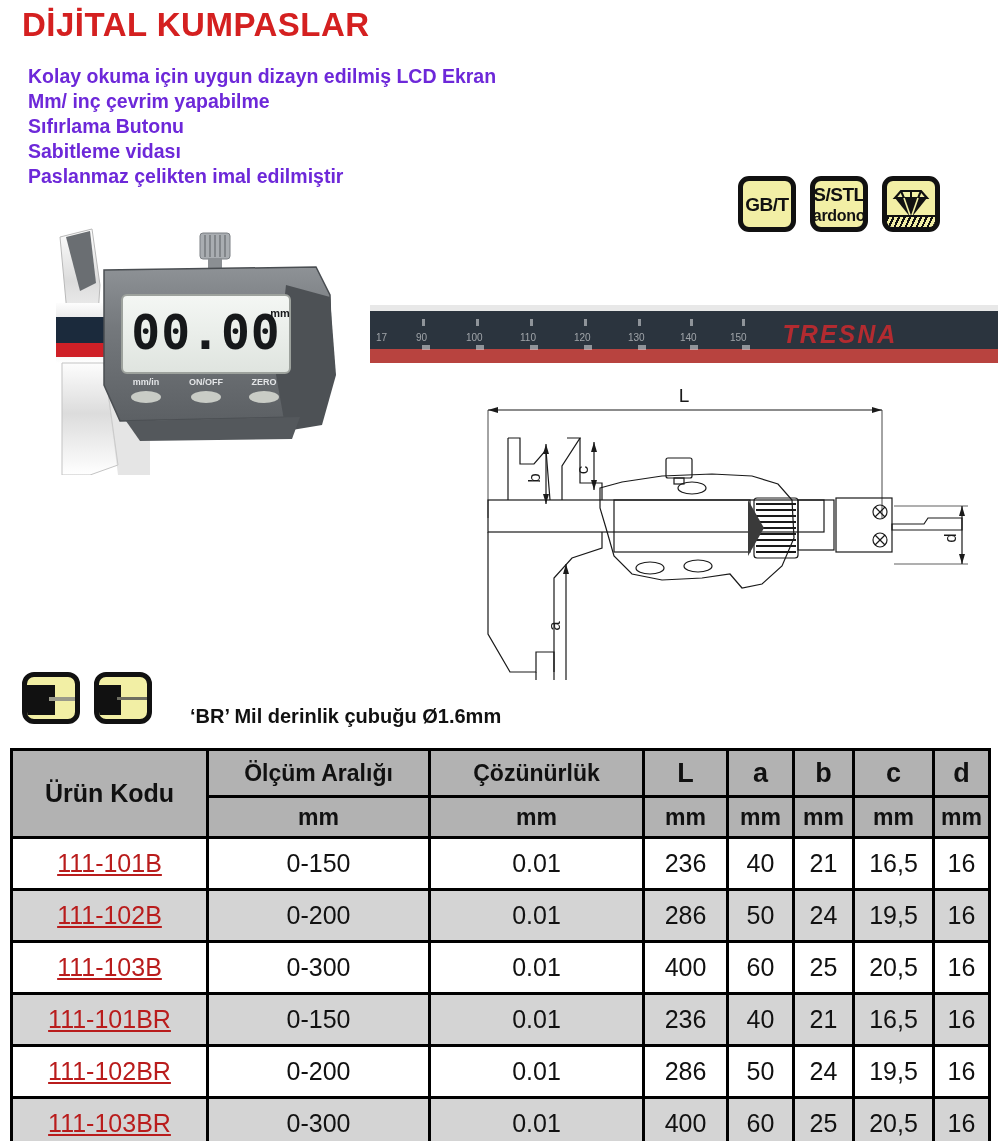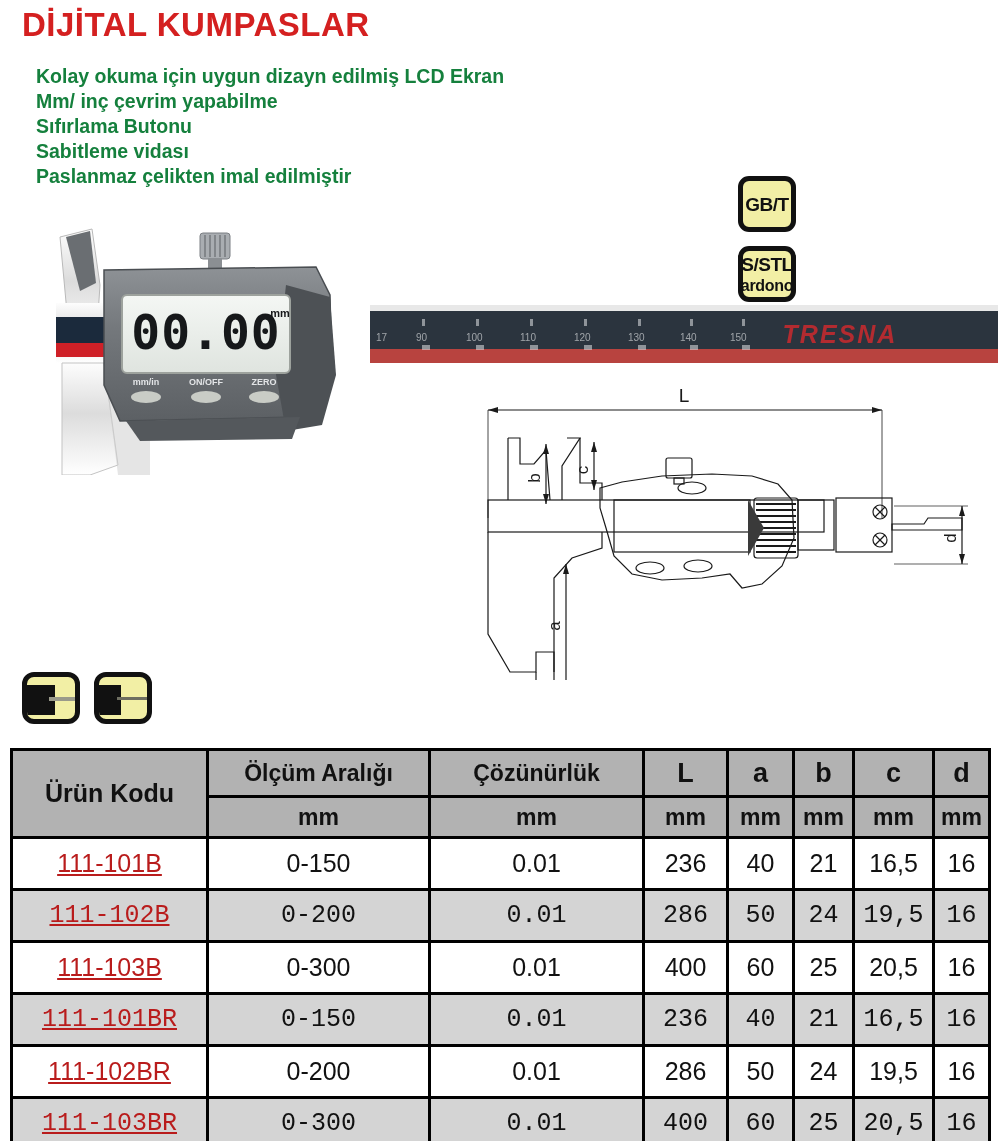--- a/index.html
+++ b/index.html
@@ -10,27 +10,27 @@
   }
   .page{position:relative;width:998px;height:1141px;}
 
   
   .title{
     position:absolute;left:22px;top:6px;
     font-size:33px;font-weight:bold;color:#d42020;letter-spacing:.5px;
     white-space:nowrap;
   }
   .feature-list{
-    position:absolute;left:36px;top:64px;
-    font-size:19.5px;font-weight:bold;color:#15803d;line-height:25px;
+    position:absolute;left:28px;top:64px;
+    font-size:19.5px;font-weight:bold;color:#6d28d9;line-height:25px;
   }
   .feature-list div{white-space:nowrap;}
 
   
-  .badges{position:absolute;left:738px;top:176px;display:flex;gap:14px;flex-direction:column;}
+  .badges{position:absolute;left:738px;top:176px;display:flex;gap:14px;}
   .badge{
     width:58px;height:56px;border-radius:11px;
     background:#f2efa5;border:5px solid #111;
     box-sizing:border-box;position:relative;
     display:flex;flex-direction:column;align-items:center;justify-content:center;
     overflow:hidden;
   }
   .badge .b-main{font-size:19px;font-weight:bold;color:#111;line-height:1;letter-spacing:-.5px;}
   .badge .b-sub{font-size:16px;font-weight:bold;color:#111;line-height:1;margin-top:2px;letter-spacing:-.3px;}
   .badge.diamond .hatch{
@@ -73,21 +73,21 @@
     border:3px solid #000;
     text-align:center;vertical-align:middle;
     font-size:23px;color:#111;padding:0;height:44px;
   }
   .spec-table thead th{background:#b2b2b2;font-weight:bold;}
   .spec-table thead th.sub{font-weight:bold;height:38px;}
   .spec-table thead th.code{font-size:25px;}
   .spec-table thead th.dim{font-size:27px;}
   .spec-table tbody td{height:49px;font-size:25px;}
   .spec-table tbody tr.odd td{background:#ffffff;}
-  .spec-table tbody tr.even td{background:#d4d4d4;font-family:Liberation Mono, monospace;}
+  .spec-table tbody tr.even td{background:#d4d4d4;}
   .spec-table tbody td.code a{
     color:#b91c1c;text-decoration:underline;font-size:25px;font-weight:normal;
     cursor:pointer;
   }
   .c-code{width:196px;}
   .c-range{width:222px;}
   .c-res{width:214px;}
   .c-L{width:84px;}
   .c-a{width:66px;}
   .c-b{width:60px;}
@@ -315,20 +315,21 @@
     <div class="jaw-icon">
       <span class="blk"></span>
         <span class="rod"></span>
     </div>
     <div class="jaw-icon thin">
       <span class="blk"></span>
         <span class="rod"></span>
     </div>
   </div>
 
+  <div class="br-note">‘BR’ Mil derinlik çubuğu Ø1.6mm</div>
 
   <table class="spec-table">
     <colgroup>
       <col class="c-code">
         <col class="c-range">
         <col class="c-res">
       <col class="c-L">
         <col class="c-a">
         <col class="c-b">
         <col class="c-c">

